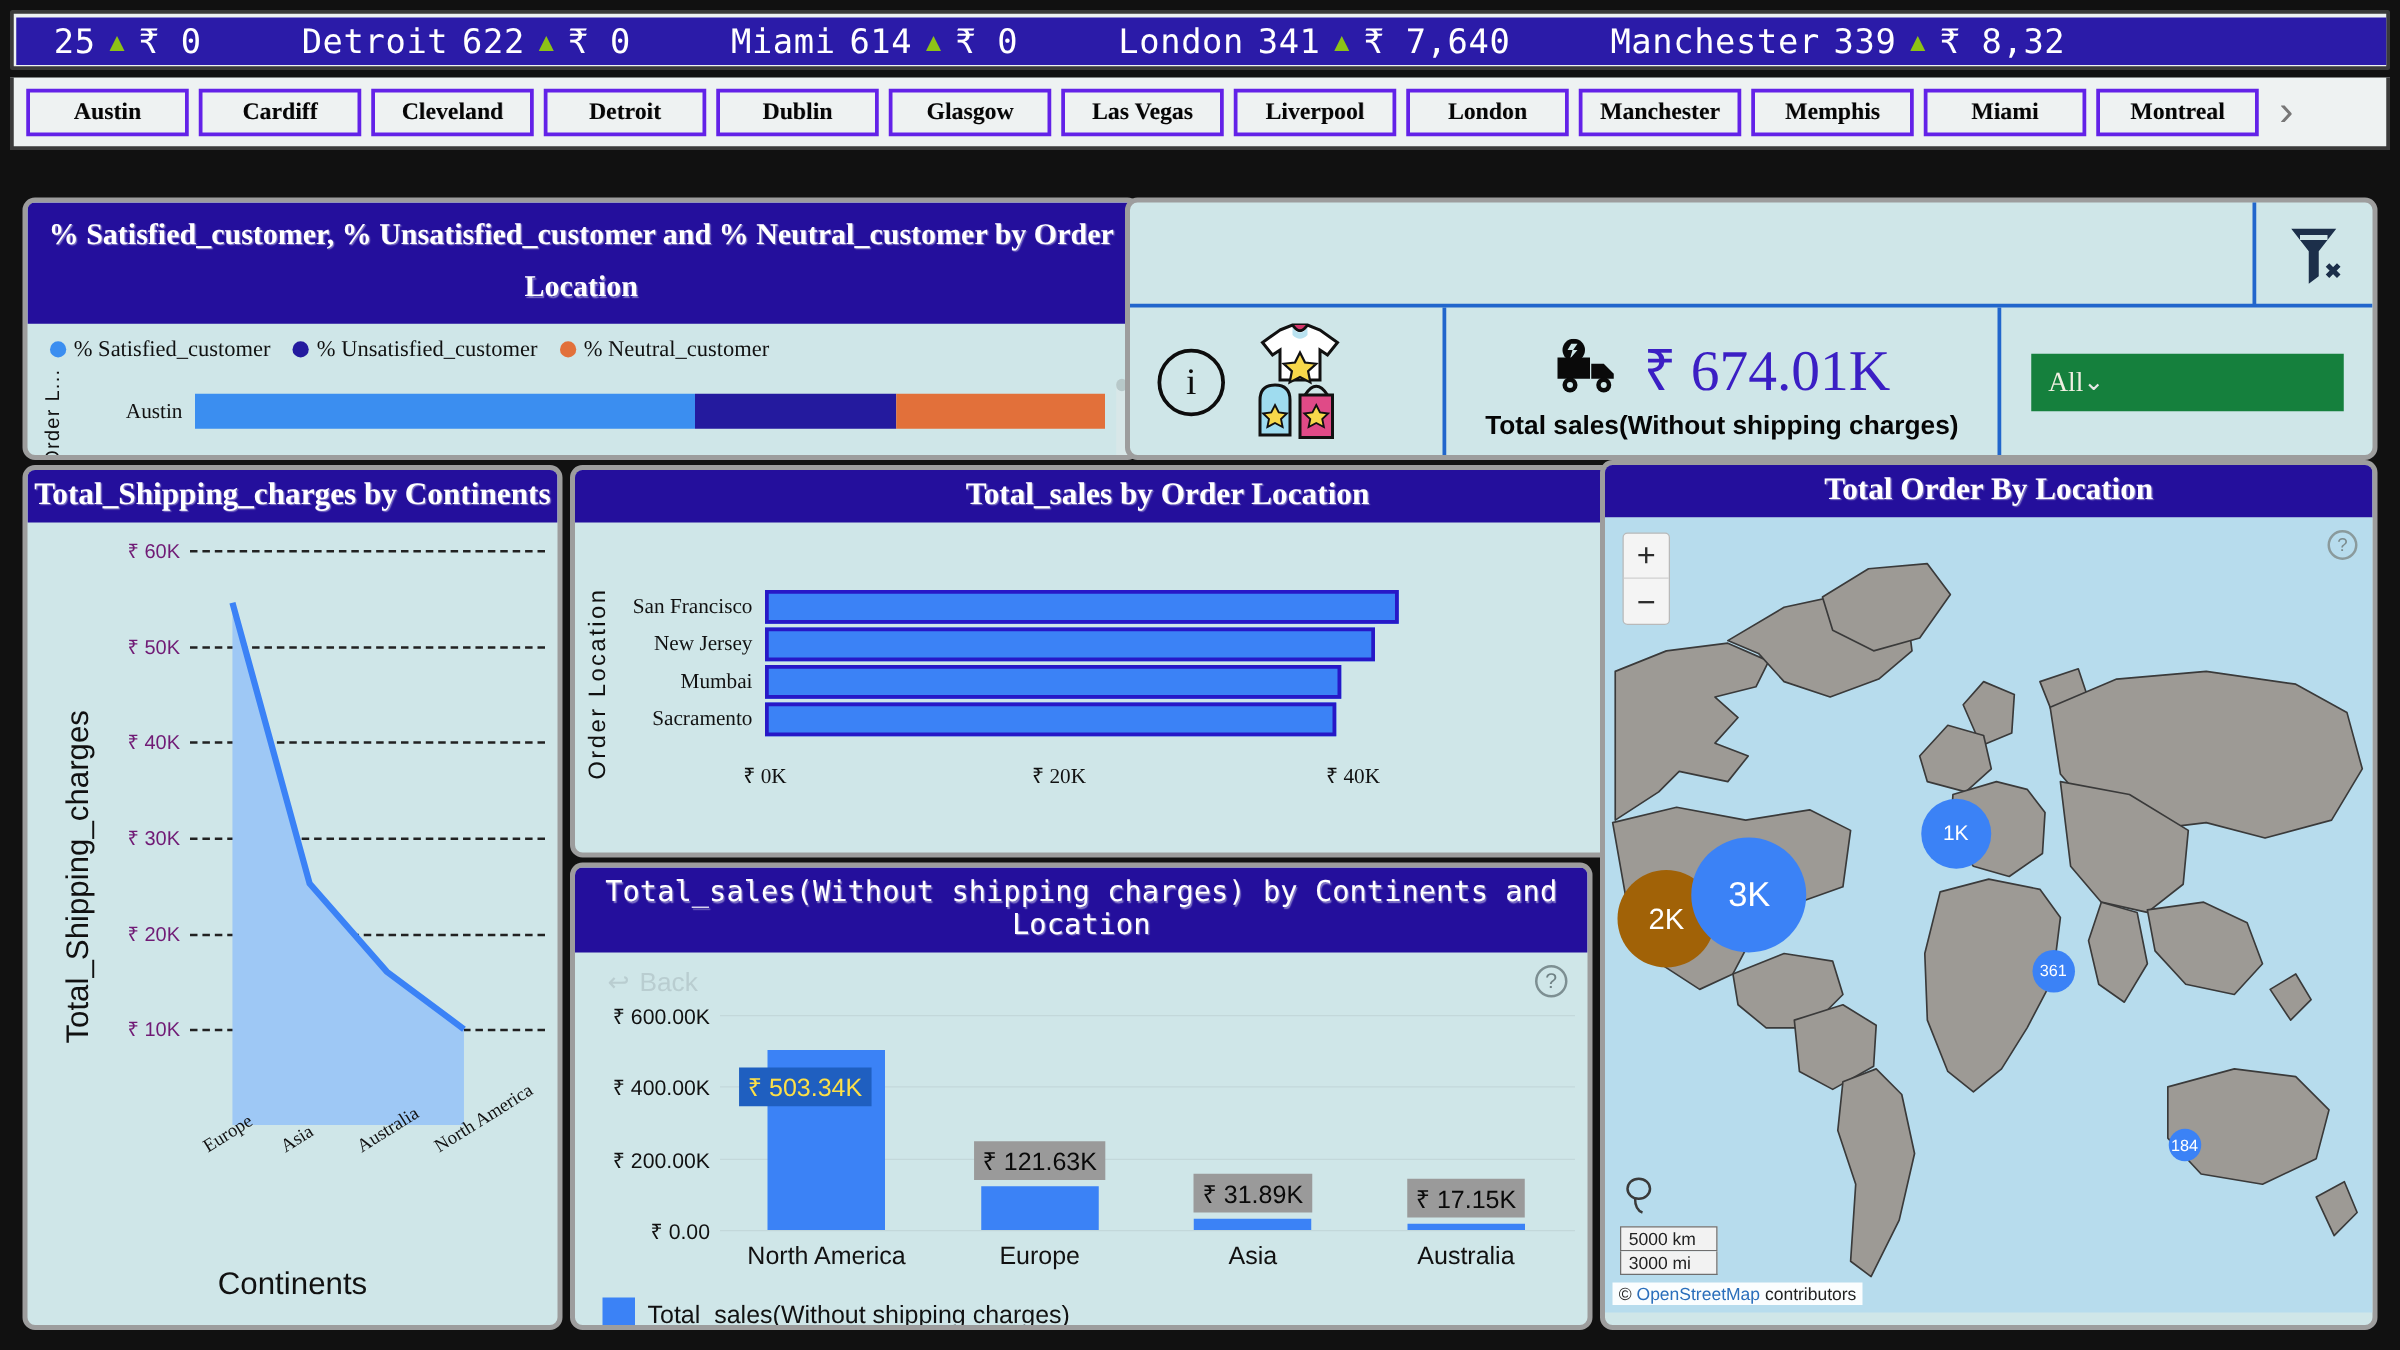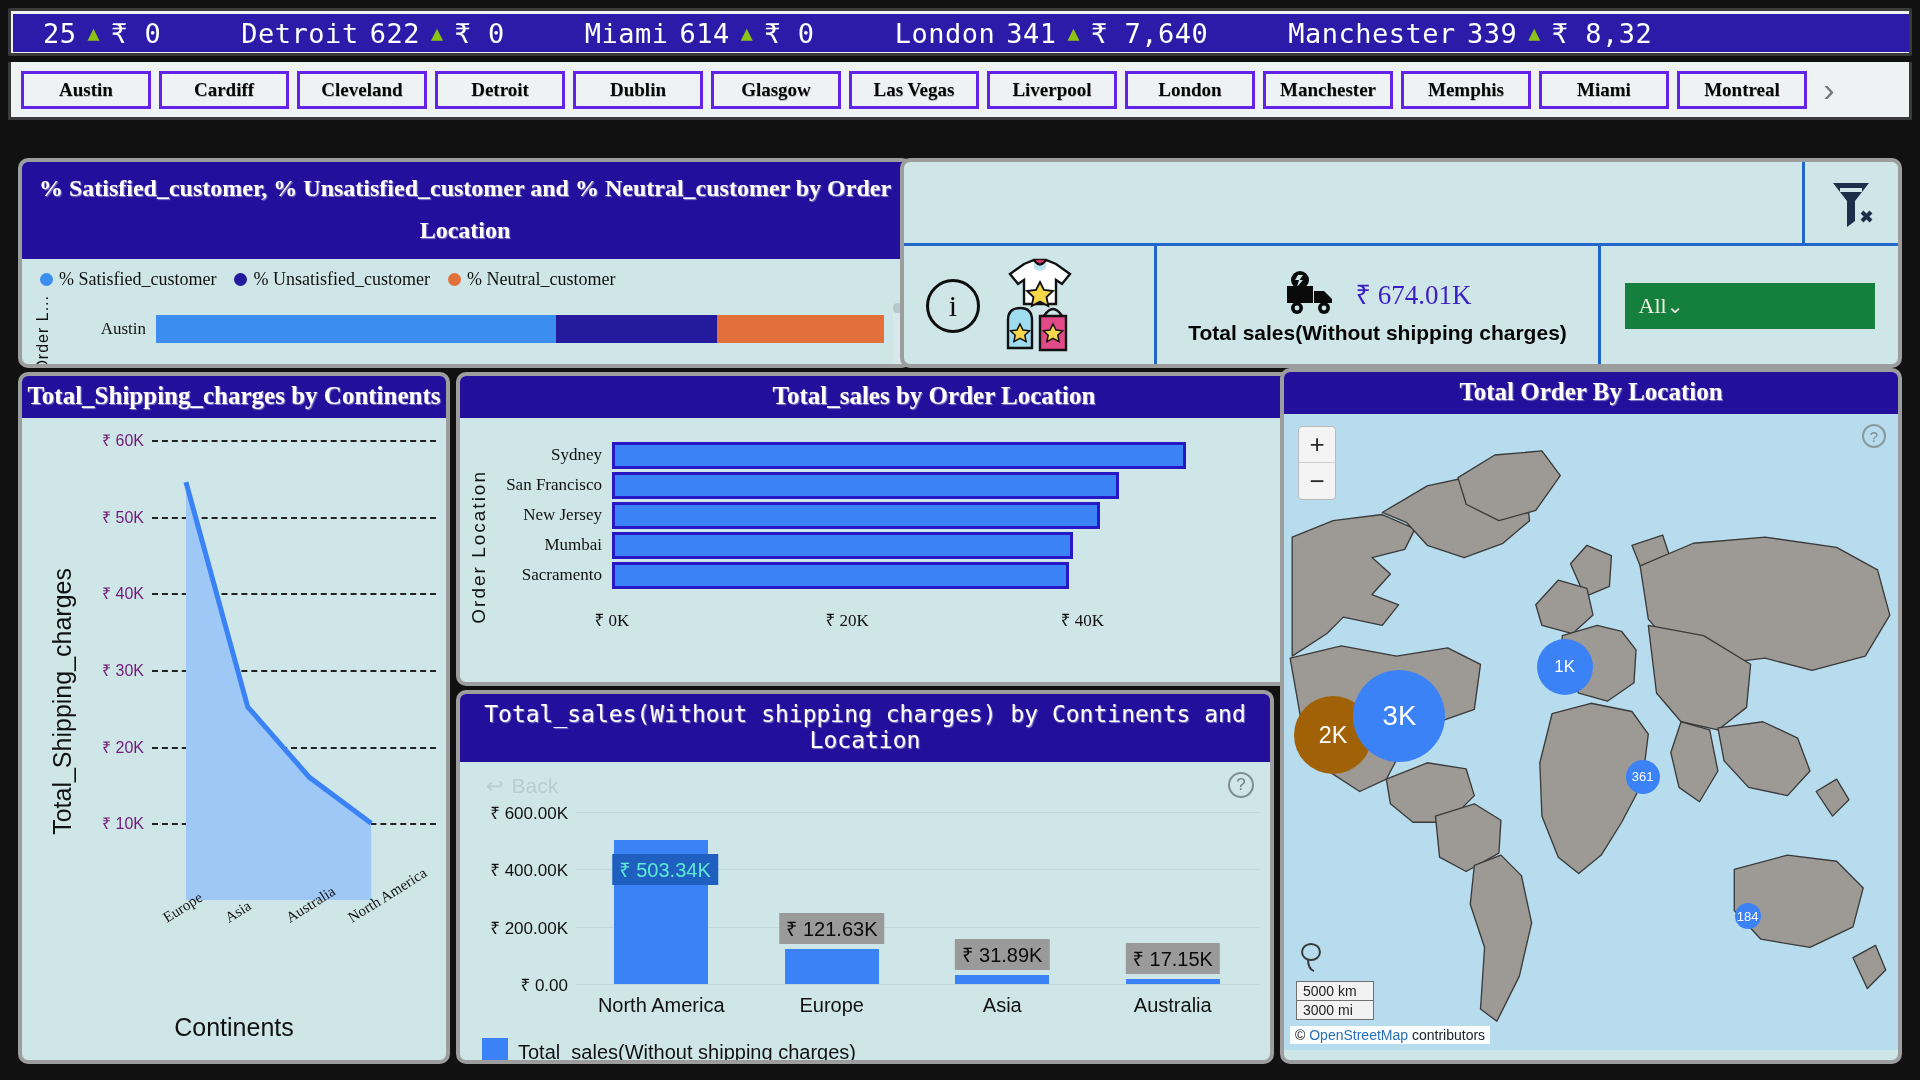--- a/index.html
+++ b/index.html
@@ -96,21 +96,21 @@
   .nav-bottom{ display:flex; height:119px; align-items:stretch; }
   .kpi-icons{ width:250px; display:flex; align-items:center; gap:16px; padding-left:22px; }
   .info-circle{
     width:54px; height:54px; border-radius:50%; border:3px solid #0d0d0d;
     display:flex; align-items:center; justify-content:center;
     font-family:"Liberation Serif", serif; font-size:30px; color:#0d0d0d;
   }
   .kpi-main{ flex:1; border-left:3px solid #2266cc; display:flex; flex-direction:column;
              align-items:center; justify-content:center; padding-top:4px; }
   .kpi-line{ display:flex; align-items:center; gap:18px; }
-  .kpi-value{ font-family:"Liberation Serif", serif; font-size:27px; color:#3b1fc4; }
+  .kpi-value{ font-family:"Liberation Serif", serif; font-size:46px; color:#3b1fc4; }
   .kpi-caption{ font-family:"Liberation Sans", sans-serif; font-weight:bold;
                 font-size:21px; color:#050505; margin-top:4px; }
   .kpi-right{ width:300px; border-left:3px solid #2266cc; display:flex;
               align-items:center; justify-content:center; }
   .slicer{
     width:250px; height:46px; background:#15803d; color:#f2efe2;
     display:flex; align-items:center; justify-content:flex-start;
     padding:0 14px; font-family:"Liberation Serif", serif; font-size:22px; cursor:pointer;
   }
   .slicer .chev{ font-family:"Liberation Sans", sans-serif; font-size:20px; color:#e8e8e8; }
@@ -389,24 +389,20 @@
         <div class="xcat" style="left: 199.696px; top: 494px;">Asia</div>
         <div class="xcat" style="left: 261.435px; top: 494px;">Australia</div>
         <div class="xcat" style="left: 323.174px; top: 494px;">North America</div>
       </div>
   </div>
 
   <div class="card" id="panelBar">
     <div class="card-title">Total_sales by Order Location</div>
     <div class="bar-body" id="barBody">
       <div class="bar-axis-title">Order Location</div>
-    <div class="bar-row" style="top: 22px;">
-          <div class="bar-cat">Sydney</div>
-          <div class="bar-fill" style="width:573.888px"></div>
-        </div>
         <div class="bar-row" style="top: 52px;">
           <div class="bar-cat">San Francisco</div>
           <div class="bar-fill" style="width:506.856px"></div>
         </div>
         <div class="bar-row" style="top: 82px;">
           <div class="bar-cat">New Jersey</div>
           <div class="bar-fill" style="width:488.03999999999996px"></div>
         </div>
         <div class="bar-row" style="top: 112px;">
           <div class="bar-cat">Mumbai</div>
@@ -436,21 +432,21 @@
       </div>
     <div class="col-grid" style="top: 222px;"></div>
         <div class="col-ytick" style="top: 211px;">₹ 0.00</div>
         <div class="col-grid" style="top: 164.667px;"></div>
         <div class="col-ytick" style="top: 153.667px;">₹ 200.00K</div>
         <div class="col-grid" style="top: 107.333px;"></div>
         <div class="col-ytick" style="top: 96.3333px;">₹ 400.00K</div>
         <div class="col-grid" style="top: 50px;"></div>
         <div class="col-ytick" style="top: 39px;">₹ 600.00K</div>
         <div class="col-bar" style="left: 154.363px; top: 77.7092px; width: 93.775px; height: 144.291px; background: rgb(59, 130, 246);"></div>
-        <div class="col-lab" style="left: 205px; top: 91.7092px; background: rgb(31, 95, 192); color: #5eead4;">₹ 503.34K</div>
+        <div class="col-lab" style="left: 184px; top: 91.7092px; background: rgb(31, 95, 192); color: #fde047;">₹ 503.34K</div>
         <div class="col-xcat" style="left: 201.25px; top: 232px;">North America</div>
         <div class="col-bar" style="left: 324.863px; top: 187.133px; width: 93.775px; height: 34.8673px; background: rgb(59, 130, 246);"></div>
         <div class="col-lab" style="left: 371.75px; top: 151.133px; background: rgb(154, 154, 154); color: rgb(10, 10, 10);">₹ 121.63K</div>
         <div class="col-xcat" style="left: 371.75px; top: 232px;">Europe</div>
         <div class="col-bar" style="left: 495.363px; top: 212.858px; width: 93.775px; height: 9.1418px; background: rgb(59, 130, 246);"></div>
         <div class="col-lab" style="left: 542.25px; top: 176.858px; background: rgb(154, 154, 154); color: rgb(10, 10, 10);">₹ 31.89K</div>
         <div class="col-xcat" style="left: 542.25px; top: 232px;">Asia</div>
         <div class="col-bar" style="left: 665.862px; top: 217.084px; width: 93.775px; height: 4.91633px; background: rgb(59, 130, 246);"></div>
         <div class="col-lab" style="left: 712.75px; top: 181.084px; background: rgb(154, 154, 154); color: rgb(10, 10, 10);">₹ 17.15K</div>
         <div class="col-xcat" style="left: 712.75px; top: 232px;">Australia</div>

